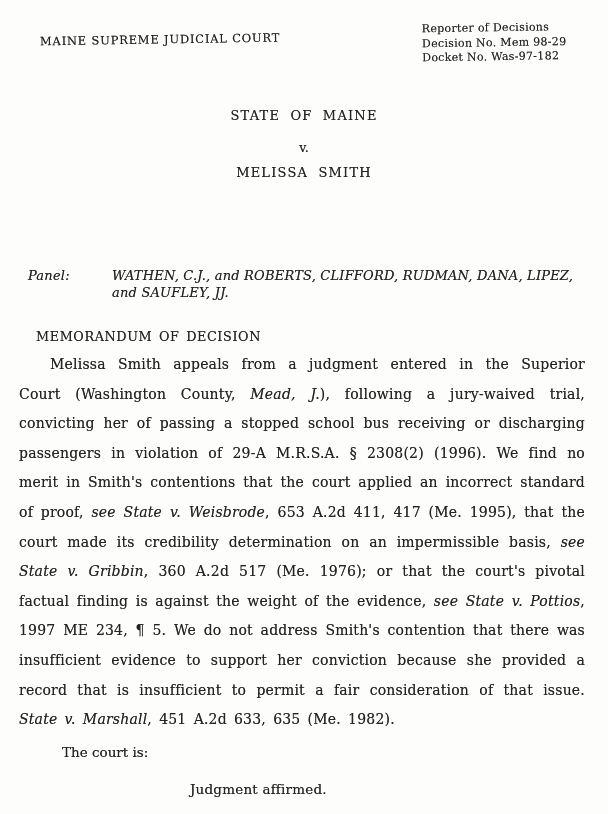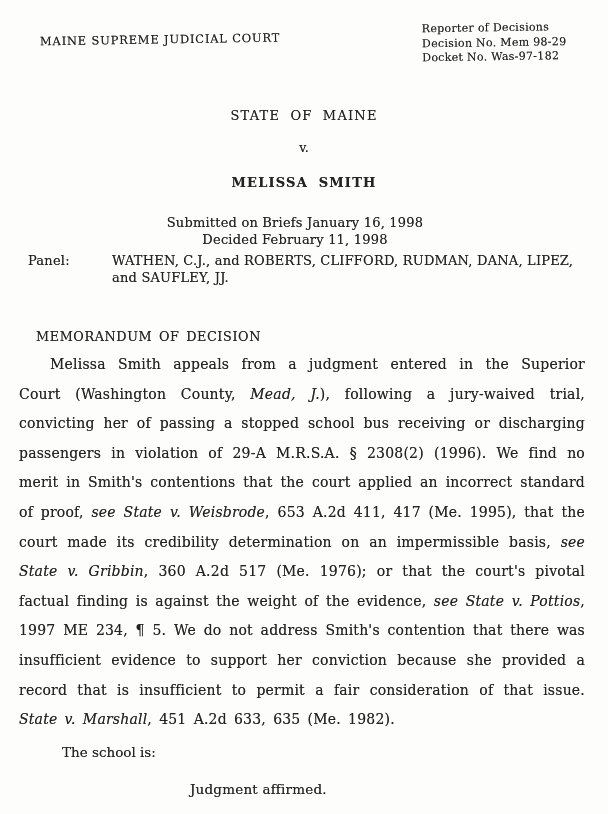--- a/index.html
+++ b/index.html
@@ -39,33 +39,34 @@
   }
 
   
   .caption { position: absolute; top: 108px; left: 0; right: 0; text-align: center; }
   .party {
     font-size: 13px;
     letter-spacing: 1.2px;
     word-spacing: 5px;
   }
   .versus { font-size: 12.5px; margin-top: 17px; }
-  .party-2 { margin-top: 20px; font-weight: bold; }
+  .party-2 { margin-top: 10px; }
 
   
   .dates { position: absolute; top: 215px; left: 0; right: 18px; text-align: center; font-size: 13px; line-height: 16.5px; letter-spacing: 0.2px; }
 
   
   .panel {
     position: absolute;
-    top: 252px; left: 28px; right: 20px;
+    top: 267px; left: 28px; right: 20px;
     display: flex;
     font-size: 13px;
     line-height: 17px;
     letter-spacing: 0.2px;
+    font-style: italic;
   }
   .panel-label { width: 52px; flex: none; }
   .panel-members { max-width: 512px; margin-left: 32px; }
 
   
   .memo-heading {
     position: absolute;
     top: 329px; left: 36px;
     font-size: 12.8px;
     letter-spacing: 0.6px;
@@ -100,30 +101,26 @@
       <div>Docket No. Was-97-182</div>
     </div>
   </div>
 
   <div class="caption">
     <div class="party">STATE OF MAINE</div>
     <div class="versus">v.</div>
     <div class="party party-2">MELISSA SMITH</div>
   </div>
 
-  <div class="dates">
-    <div>Submitted on Briefs January 16, 1998</div>
-    <div>Decided February 11, 1998</div>
-  </div>
 
   <div class="panel">
     <div class="panel-label">Panel:</div>
     <div class="panel-members">WATHEN, C.J., and ROBERTS, CLIFFORD, RUDMAN, DANA, LIPEZ, and SAUFLEY, JJ.</div>
   </div>
 
   <div class="memo-heading">MEMORANDUM OF DECISION</div>
 
   <p class="opinion"><span>Melissa Smith appeals from a judgment entered in the Superior Court (Washington County, </span><span class="it">Mead, J.</span><span>), following a jury-waived trial, convicting her of passing a stopped school bus receiving or discharging passengers in violation of 29-A M.R.S.A. § 2308(2) (1996). We find no merit in Smith's contentions that the court applied an incorrect standard of proof, </span><span class="it">see State v. Weisbrode</span><span>, 653 A.2d 411, 417 (Me. 1995), that the court made its credibility determination on an impermissible basis, </span><span class="it">see State v. Gribbin</span><span>, 360 A.2d 517 (Me. 1976); or that the court's pivotal factual finding is against the weight of the evidence, </span><span class="it">see State v. Pottios</span><span>, 1997 ME 234, ¶ 5. We do not address Smith's contention that there was insufficient evidence to support her conviction because she provided a record that is insufficient to permit a fair consideration of that issue. </span><span class="it">State v. Marshall</span><span>, 451 A.2d 633, 635 (Me. 1982).</span></p>
 
-  <div class="entry-lead">The school is:</div>
+  <div class="entry-lead">The court is:</div>
   <div class="disposition">Judgment affirmed.</div>
 
 </div>
 
 </body></html>

